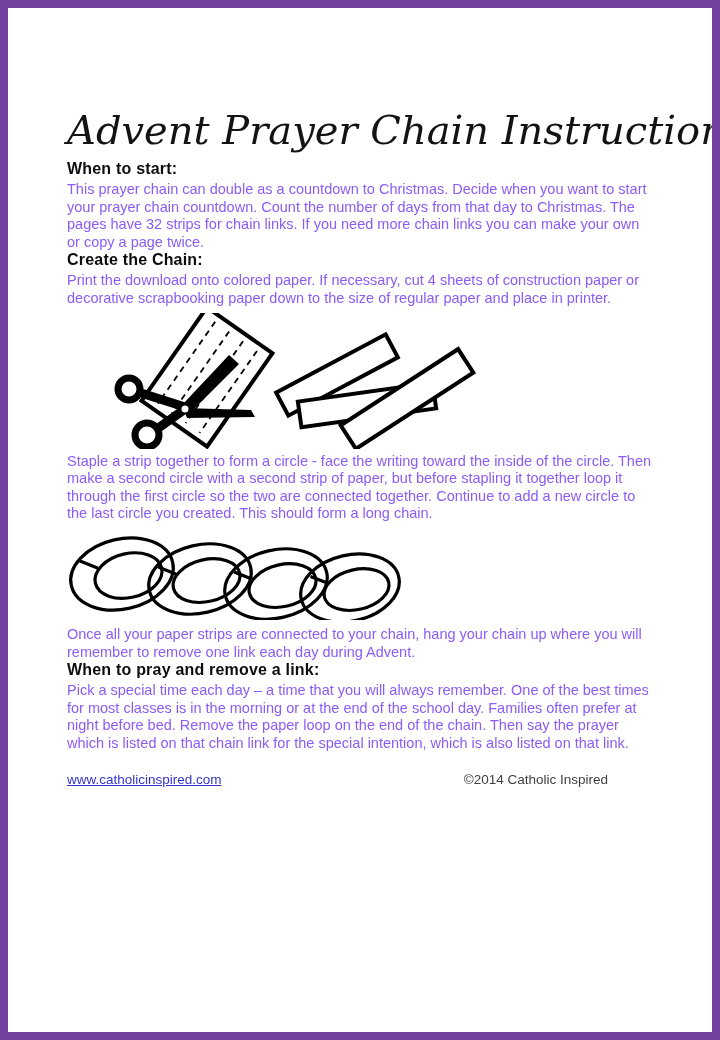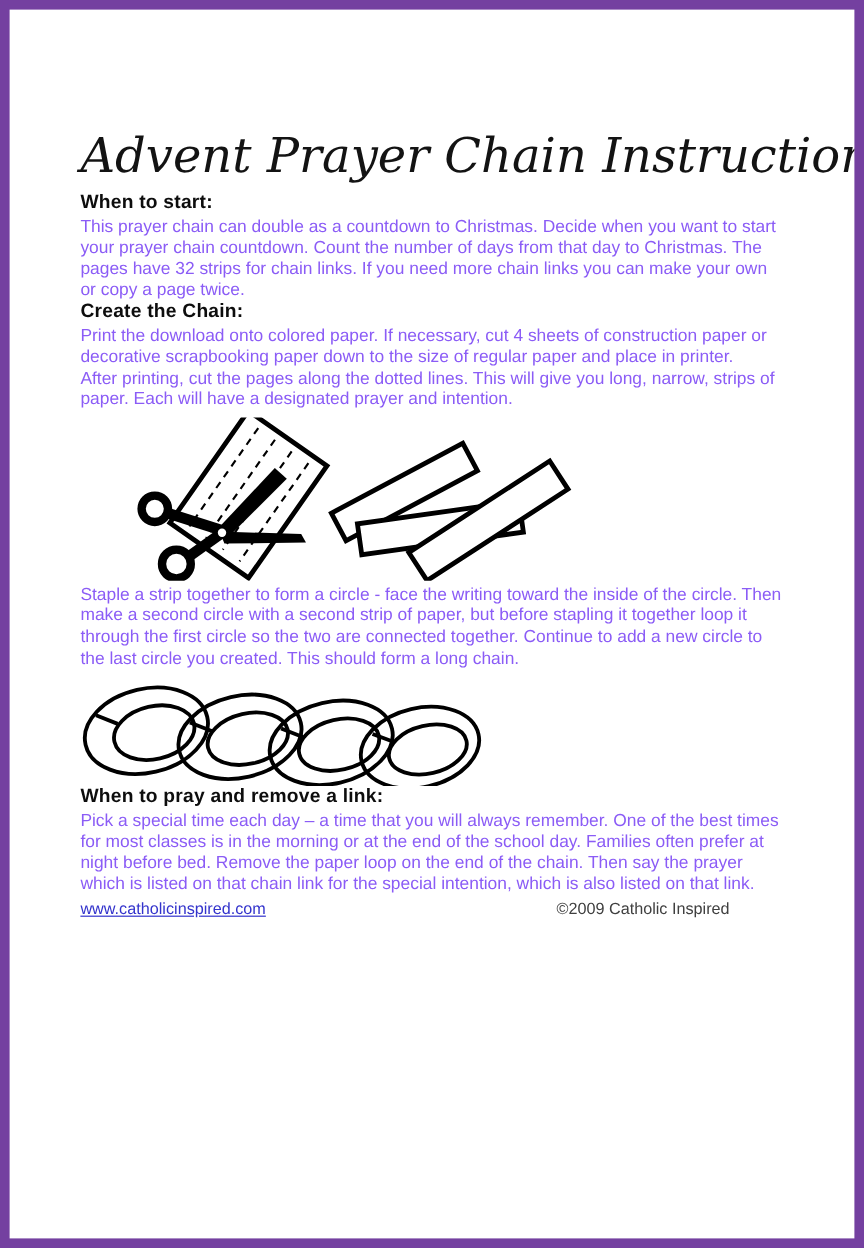--- a/index.html
+++ b/index.html
@@ -50,21 +50,21 @@
   .closing {
     font-size: 14.5px;
     font-weight: bold;
     color: #262626;
     margin: 20px 0 0 0;
   }
   .footer {
     display: flex;
     justify-content: space-between;
     align-items: baseline;
-    margin-top: 3px;
+    margin-top: 19px;
     padding-right: 48px;
     text-align: right;
   }
   .footer a {
     font-size: 13.5px;
     color: #3333cc;
     text-decoration: underline;
   }
   .copyright {
     font-size: 13.5px;
@@ -77,21 +77,20 @@
 <div class="page">
   <div class="content">
 
     <div class="doc-title">Advent Prayer Chain Instructions</div>
 
     <h2 class="sec mt1">When to start:</h2>
     <p class="body">This prayer chain can double as a countdown to Christmas. Decide when you want to start your prayer chain countdown. Count the number of days from that day to Christmas. The pages have 32 strips for chain links. If you need more chain links you can make your own or copy a page twice.</p>
 
     <h2 class="sec mt2">Create the Chain:</h2>
     <p class="body">Print the download onto colored paper. If necessary, cut 4 sheets of construction paper or decorative scrapbooking paper down to the size of regular paper and place in printer.</p>
-    <p class="body">After printing, cut the pages along the dotted lines. This will give you long, narrow, strips of paper. Each will have a designated prayer and intention.</p>
 
     <svg class="fig fig-cut" width="400" height="136" viewBox="0 0 400 136">
 
       <g transform="translate(122,64) rotate(35)">
         <rect x="-40" y="-57" width="80" height="114" fill="#fff" stroke="#000" stroke-width="4"></rect>
         <g stroke="#000" stroke-width="1.8" stroke-dasharray="6 5">
           <line x1="-25" y1="-50" x2="-25" y2="50"></line>
           <line x1="-8" y1="-50" x2="-8" y2="50"></line>
           <line x1="9" y1="-50" x2="9" y2="50"></line>
           <line x1="26" y1="-50" x2="26" y2="50"></line>
@@ -141,25 +140,26 @@
           <line x1="176" y1="31" x2="192" y2="42"></line>
         </g>
         <g transform="rotate(-13 288 56)">
           <ellipse cx="288" cy="56" rx="50" ry="33"></ellipse>
           <ellipse cx="294" cy="59" rx="33" ry="20"></ellipse>
           <line x1="252" y1="36" x2="267" y2="46"></line>
         </g>
       </g>
     </svg>
 
+    <p class="body" style="margin-top:6px">Once all your paper strips are connected to your chain, hang your chain up where you will remember to remove one link each day during Advent.</p>
 
 
     <h2 class="sec mt2">When to pray and remove a link:</h2>
     <p class="body">Pick a special time each day – a time that you will always remember. One of the best times for most classes is in the morning or at the end of the school day. Families often prefer at night before bed. Remove the paper loop on the end of the chain. Then say the prayer which is listed on that chain link for the special intention, which is also listed on that link.</p>
 
 
     <div class="footer">
       <a href="#">www.catholicinspired.com</a>
-      <span class="copyright">©2009 Catholic Inspired</span>
+      <span class="copyright">©2014 Catholic Inspired</span>
     </div>
 
   </div>
 </div>
 
 </body></html>

